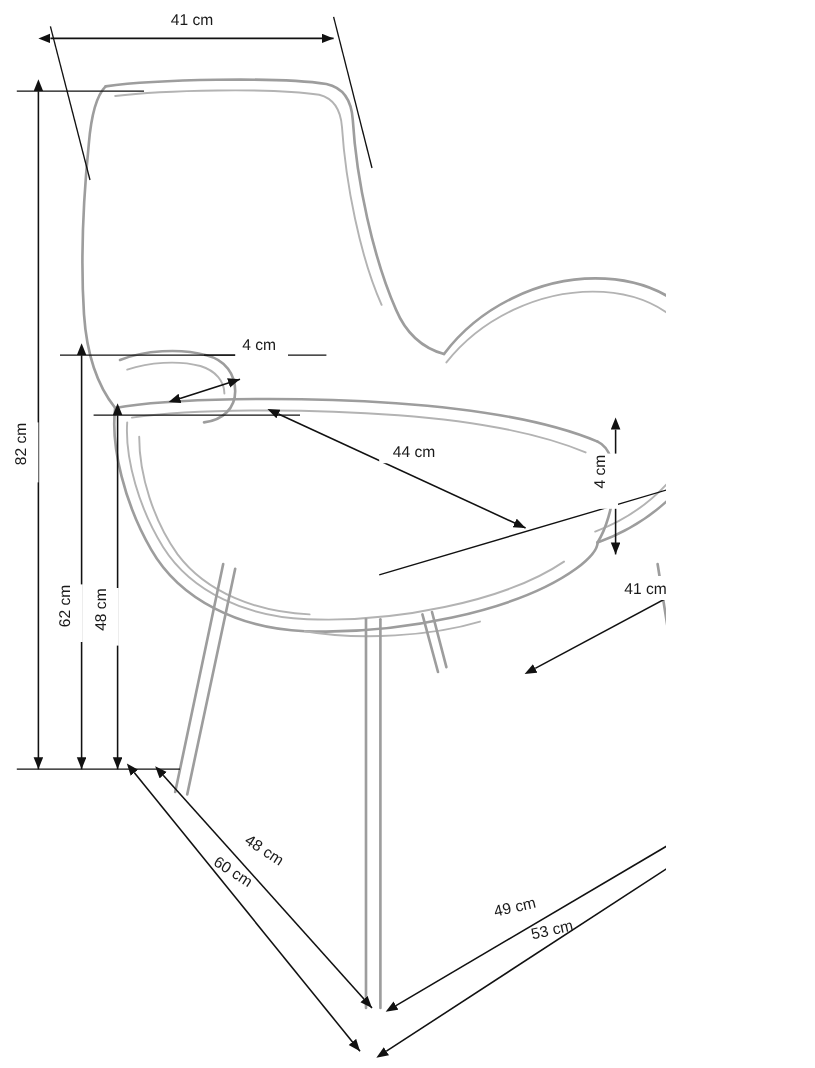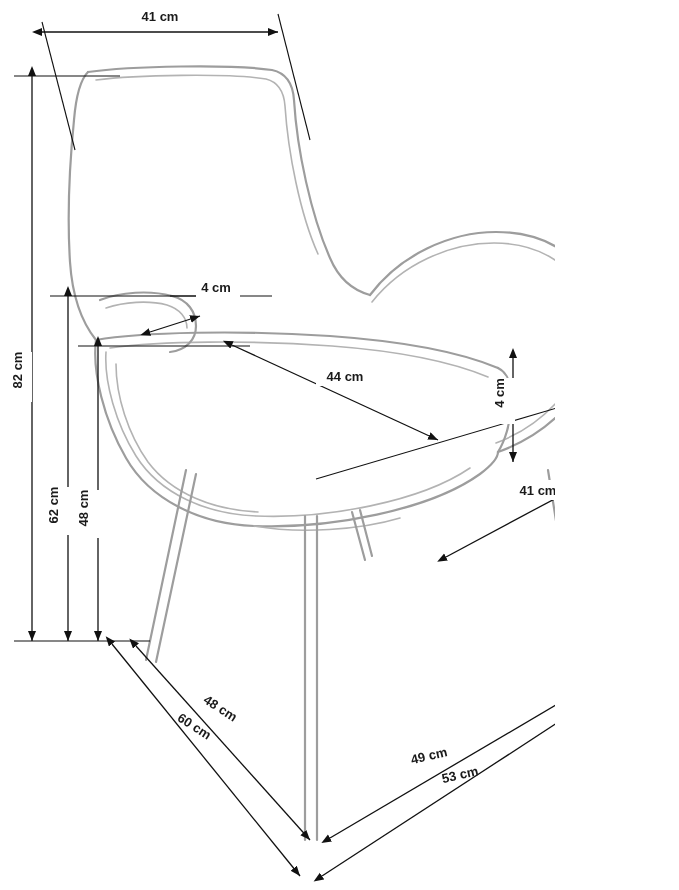--- a/index.html
+++ b/index.html
@@ -9,21 +9,20 @@
   }
   body {
     font-family: "Liberation Sans", sans-serif;
   }
   #stage {
     position: relative;
     width: 555px;
     height: 890px;
     background: #ffffff;
     overflow: hidden;
-    font-weight: bold;
   }
   #stage svg {
     position: absolute;
     left: 0;
     top: 0;
   }
   .dimtext {
     font-family: "Liberation Sans", sans-serif;
     font-size: 13px;
     fill: #1a1a1a;

